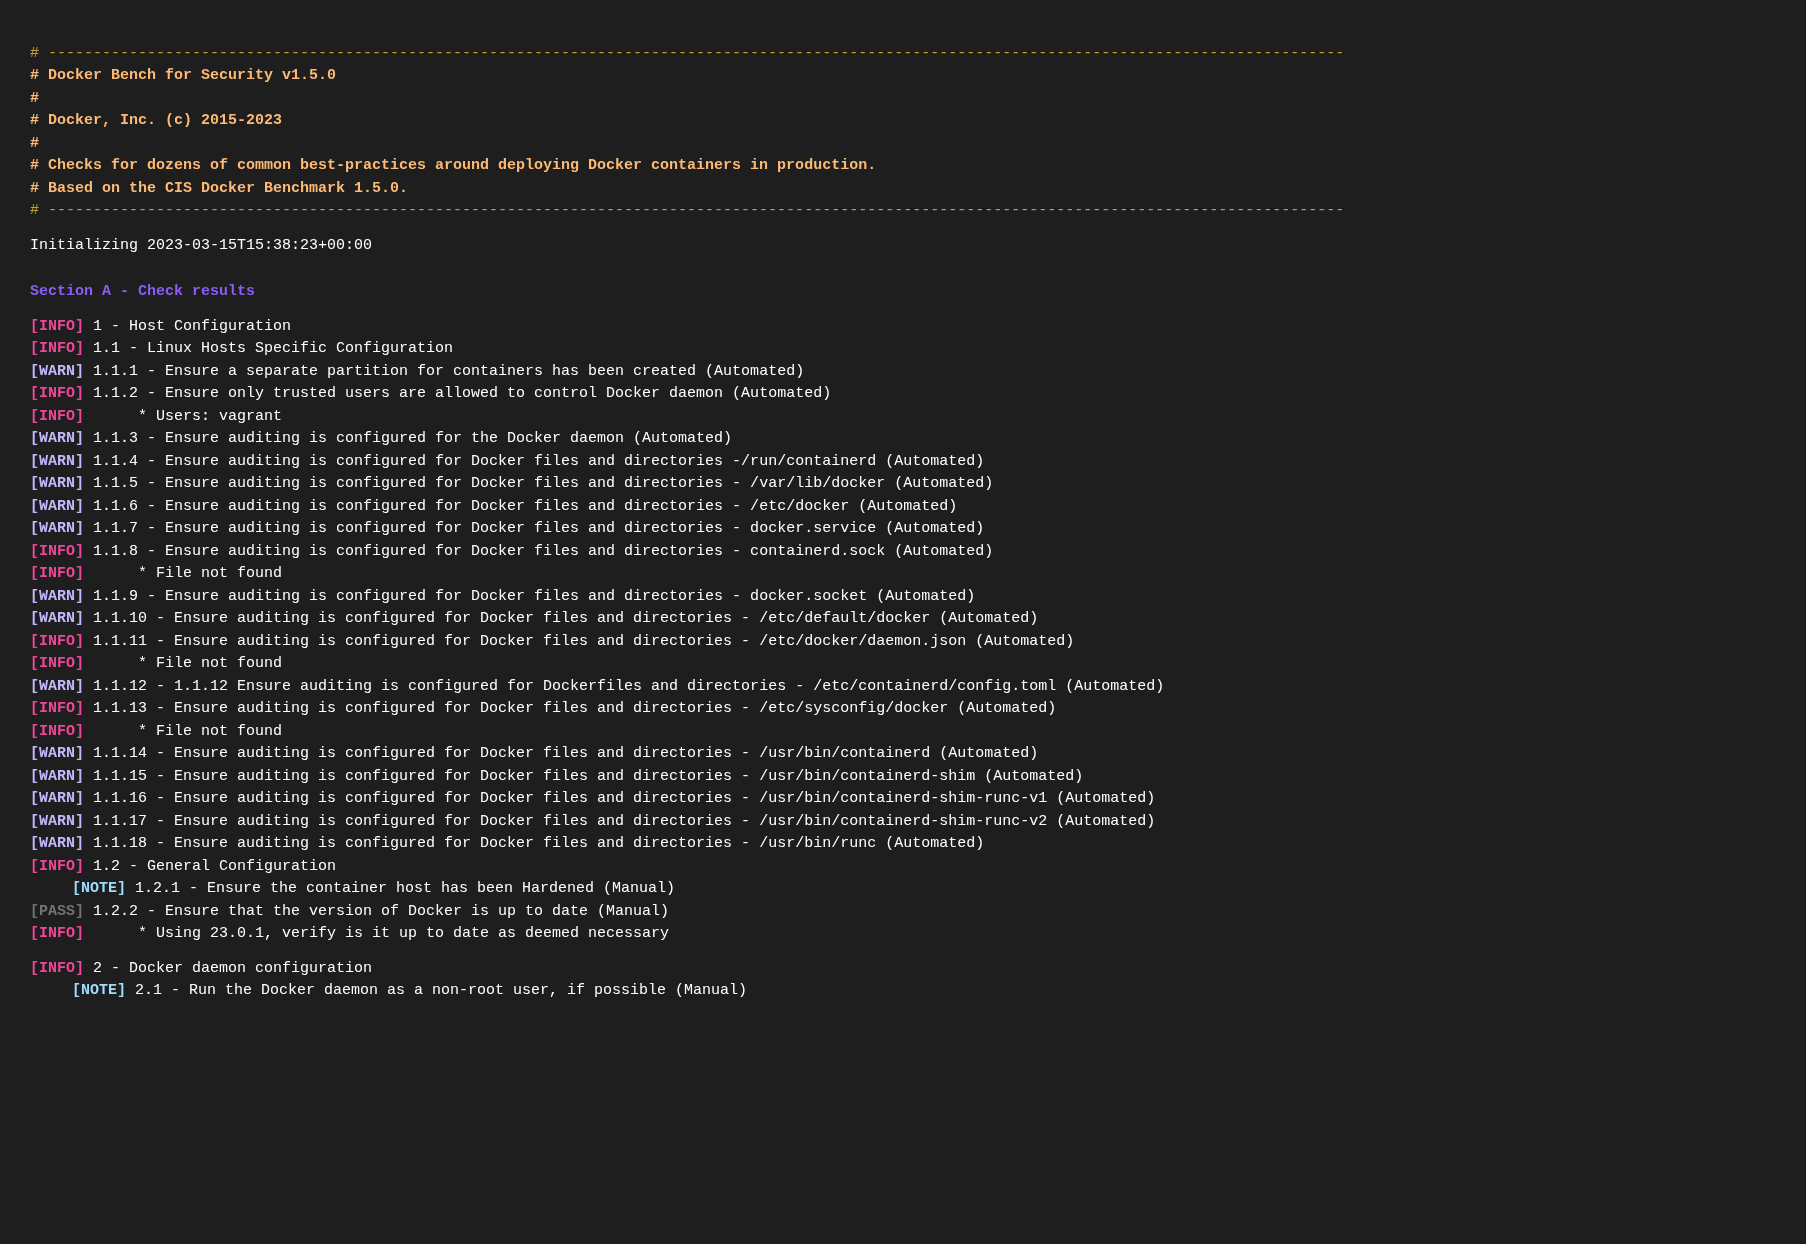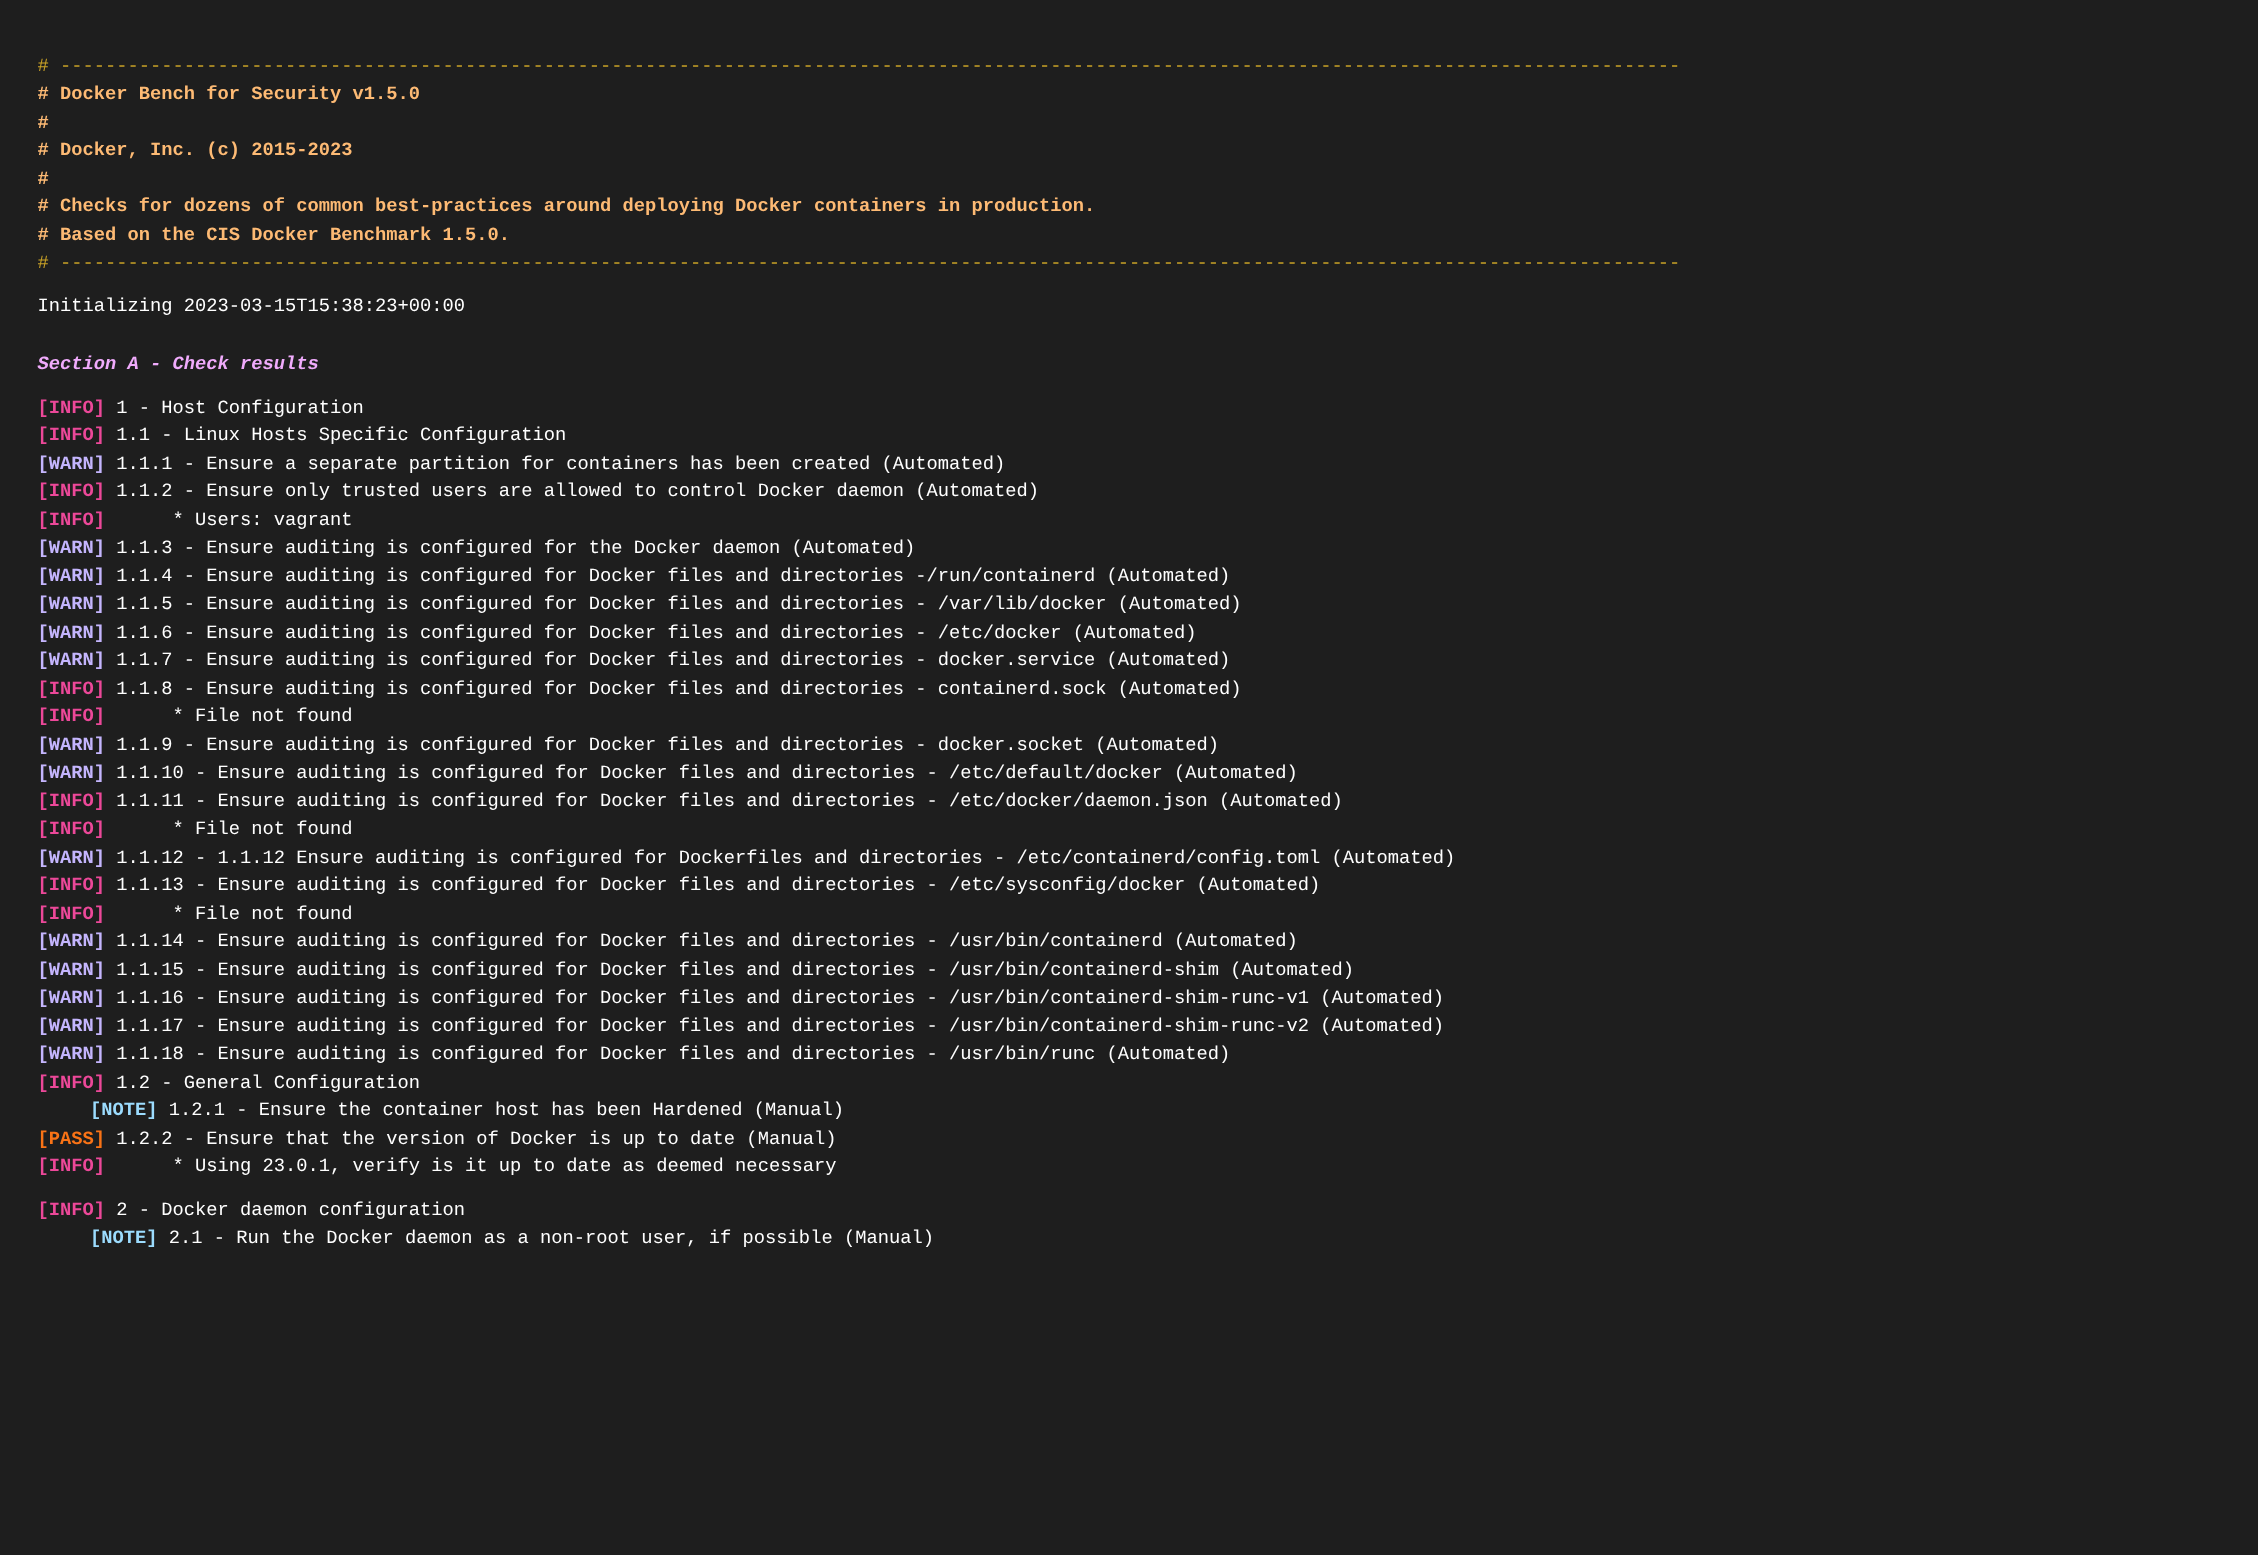--- a/index.html
+++ b/index.html
@@ -17,22 +17,22 @@
     }
     .terminal-output {
       white-space: pre-wrap;
       word-break: break-word;
     }
     .yellow { color: #fdba74; }
     .white { color: #ffffff; }
     .info-label { color: #ec4899; font-weight: bold; }
     .warn-label { color: #c4b5fd; font-weight: bold; }
     .note-label { color: #9cdcfe; font-weight: bold; margin-left: 42px; }
-    .pass-label { color: #f97316; font-weight: bold; }
-    .section-header { color: #f0abfc; font-weight: bold; font-style: italic; }
+    .pass-label { color: #737373; font-weight: bold; }
+    .section-header { color: #8b5cf6; font-weight: bold; }
     .line { display: block; }
     .separator { color: #c9a227; }
   </style>
 </head>
 <body>
 
 <div class="terminal-output">
 <span class="line"><span class="separator"># ------------------------------------------------------------------------------------------------------------------------------------------------</span></span><span class="line"><span class="yellow"><strong># Docker Bench for Security v1.5.0</strong></span></span><span class="line"><span class="yellow"><strong>#</strong></span></span><span class="line"><span class="yellow"><strong># Docker, Inc. (c) 2015-2023</strong></span></span><span class="line"><span class="yellow"><strong>#</strong></span></span><span class="line"><span class="yellow"><strong># Checks for dozens of common best-practices around deploying Docker containers in production.</strong></span></span><span class="line"><span class="yellow"><strong># Based on the CIS Docker Benchmark 1.5.0.</strong></span></span><span class="line"><span class="separator"># ------------------------------------------------------------------------------------------------------------------------------------------------</span></span><span class="line" style="line-height: 0.8;">&nbsp;</span><span class="line"><span class="white">Initializing 2023-03-15T15:38:23+00:00</span></span><span class="line" style="line-height: 0.8;">&nbsp;</span><span class="line" style="line-height: 0.8;">&nbsp;</span><span class="line"><span class="section-header"><strong>Section A - Check results</strong></span></span><span class="line" style="line-height: 0.8;">&nbsp;</span><span class="line"><span class="info-label">[INFO]</span><span class="white"> 1 - Host Configuration</span></span><span class="line"><span class="info-label">[INFO]</span><span class="white"> 1.1 - Linux Hosts Specific Configuration</span></span><span class="line"><span class="warn-label">[WARN]</span><span class="white"> 1.1.1 - Ensure a separate partition for containers has been created (Automated)</span></span><span class="line"><span class="info-label">[INFO]</span><span class="white"> 1.1.2 - Ensure only trusted users are allowed to control Docker daemon (Automated)</span></span><span class="line"><span class="info-label">[INFO]</span><span class="white">      * Users: vagrant</span></span><span class="line"><span class="warn-label">[WARN]</span><span class="white"> 1.1.3 - Ensure auditing is configured for the Docker daemon (Automated)</span></span><span class="line"><span class="warn-label">[WARN]</span><span class="white"> 1.1.4 - Ensure auditing is configured for Docker files and directories -/run/containerd (Automated)</span></span><span class="line"><span class="warn-label">[WARN]</span><span class="white"> 1.1.5 - Ensure auditing is configured for Docker files and directories - /var/lib/docker (Automated)</span></span><span class="line"><span class="warn-label">[WARN]</span><span class="white"> 1.1.6 - Ensure auditing is configured for Docker files and directories - /etc/docker (Automated)</span></span><span class="line"><span class="warn-label">[WARN]</span><span class="white"> 1.1.7 - Ensure auditing is configured for Docker files and directories - docker.service (Automated)</span></span><span class="line"><span class="info-label">[INFO]</span><span class="white"> 1.1.8 - Ensure auditing is configured for Docker files and directories - containerd.sock (Automated)</span></span><span class="line"><span class="info-label">[INFO]</span><span class="white">      * File not found</span></span><span class="line"><span class="warn-label">[WARN]</span><span class="white"> 1.1.9 - Ensure auditing is configured for Docker files and directories - docker.socket (Automated)</span></span><span class="line"><span class="warn-label">[WARN]</span><span class="white"> 1.1.10 - Ensure auditing is configured for Docker files and directories - /etc/default/docker (Automated)</span></span><span class="line"><span class="info-label">[INFO]</span><span class="white"> 1.1.11 - Ensure auditing is configured for Docker files and directories - /etc/docker/daemon.json (Automated)</span></span><span class="line"><span class="info-label">[INFO]</span><span class="white">      * File not found</span></span><span class="line"><span class="warn-label">[WARN]</span><span class="white"> 1.1.12 - 1.1.12 Ensure auditing is configured for Dockerfiles and directories - /etc/containerd/config.toml (Automated)</span></span><span class="line"><span class="info-label">[INFO]</span><span class="white"> 1.1.13 - Ensure auditing is configured for Docker files and directories - /etc/sysconfig/docker (Automated)</span></span><span class="line"><span class="info-label">[INFO]</span><span class="white">      * File not found</span></span><span class="line"><span class="warn-label">[WARN]</span><span class="white"> 1.1.14 - Ensure auditing is configured for Docker files and directories - /usr/bin/containerd (Automated)</span></span><span class="line"><span class="warn-label">[WARN]</span><span class="white"> 1.1.15 - Ensure auditing is configured for Docker files and directories - /usr/bin/containerd-shim (Automated)</span></span><span class="line"><span class="warn-label">[WARN]</span><span class="white"> 1.1.16 - Ensure auditing is configured for Docker files and directories - /usr/bin/containerd-shim-runc-v1 (Automated)</span></span><span class="line"><span class="warn-label">[WARN]</span><span class="white"> 1.1.17 - Ensure auditing is configured for Docker files and directories - /usr/bin/containerd-shim-runc-v2 (Automated)</span></span><span class="line"><span class="warn-label">[WARN]</span><span class="white"> 1.1.18 - Ensure auditing is configured for Docker files and directories - /usr/bin/runc (Automated)</span></span><span class="line"><span class="info-label">[INFO]</span><span class="white"> 1.2 - General Configuration</span></span><span class="line"><span class="note-label">[NOTE]</span><span class="white"> 1.2.1 - Ensure the container host has been Hardened (Manual)</span></span><span class="line"><span class="pass-label">[PASS]</span><span class="white"> 1.2.2 - Ensure that the version of Docker is up to date (Manual)</span></span><span class="line"><span class="info-label">[INFO]</span><span class="white">      * Using 23.0.1, verify is it up to date as deemed necessary</span></span><span class="line" style="line-height: 0.8;">&nbsp;</span><span class="line"><span class="info-label">[INFO]</span><span class="white"> 2 - Docker daemon configuration</span></span><span class="line"><span class="note-label">[NOTE]</span><span class="white"> 2.1 - Run the Docker daemon as a non-root user, if possible (Manual)</span></span></div>
 
 </body></html>

